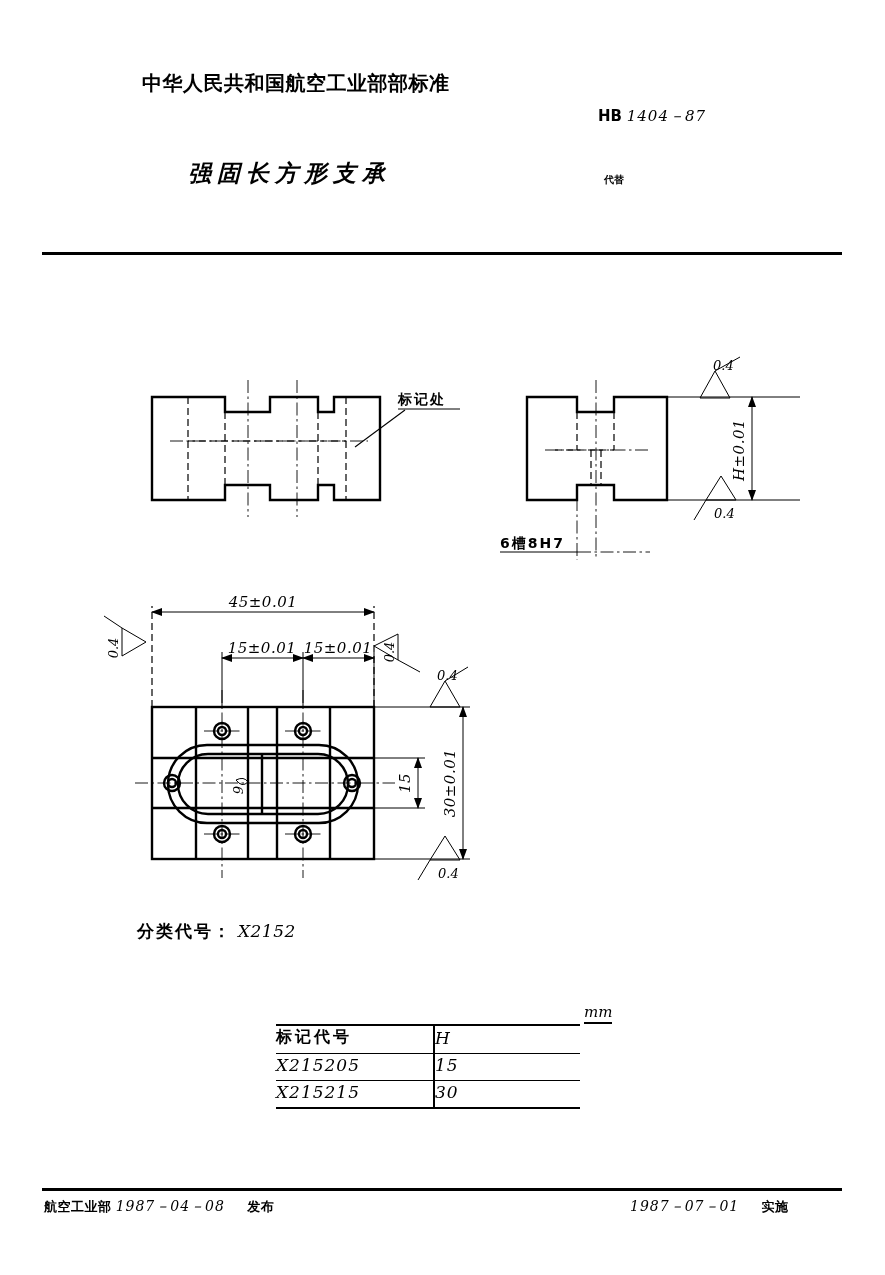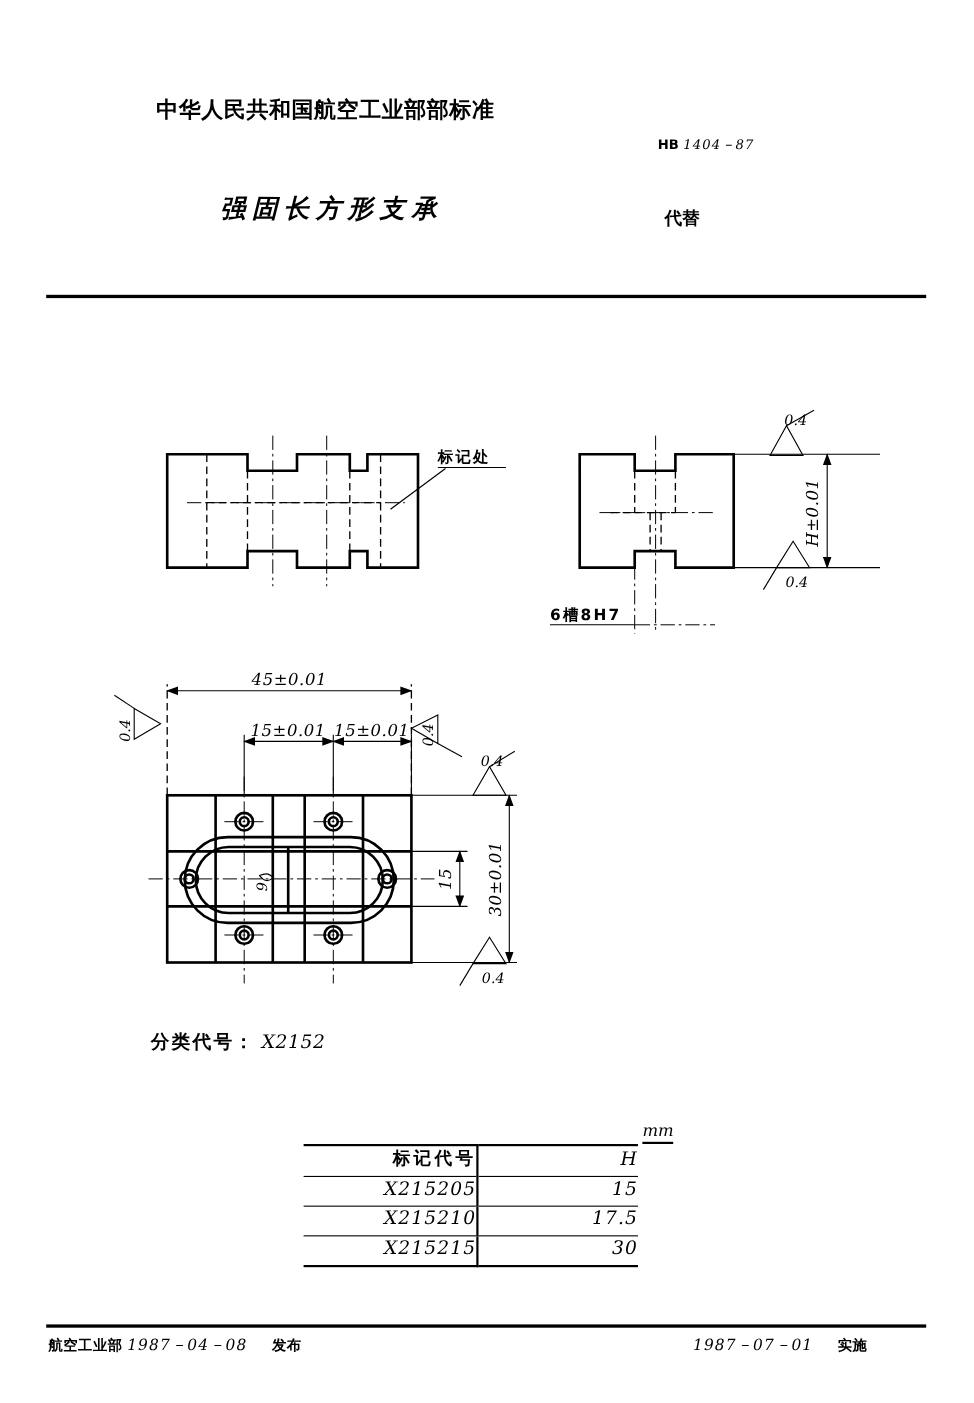--- a/index.html
+++ b/index.html
@@ -9,66 +9,65 @@
   }
   body {
     width: 885px; height: 1275px;
     position: relative;
     font-family: "DejaVu Sans", sans-serif;
     color: #000;
     overflow: hidden;
   }
   .page {
     position: absolute;
-    left: 0; top: 16px;
+    left: 0; top: 0;
     width: 885px; height: 934px;
   }
 
   
   .hdr-org {
     position: absolute;
     left: 142px; top: 70px;
     font-family: "DejaVu Sans", sans-serif;
     font-weight: bold;
     font-size: 20px;
     letter-spacing: 0.5px;
     white-space: nowrap;
   }
   .hdr-stdnum {
     position: absolute;
     left: 598px; top: 107px;
-    font-size: 12px;
+    font-size: 15px;
     white-space: nowrap;
   }
   .hdr-stdnum .bold {
     font-weight: bold;
     font-family: "DejaVu Sans", sans-serif;
   }
   .hdr-stdnum .ital {
     font-family: "DejaVu Serif", serif;
     font-style: italic;
     letter-spacing: 1px;
   }
   .hdr-title {
     position: absolute;
     left: 188px; top: 158px;
     font-family: "DejaVu Serif", serif;
     font-size: 23px;
     font-style: italic;
     font-weight: bold;
     letter-spacing: 6px;
     white-space: nowrap;
-    margin-left: 12px;
   }
   .hdr-replaces {
     position: absolute;
     left: 604px; top: 173px;
     font-family: Liberation Mono, monospace;
     font-weight: bold;
-    font-size: 16px;
+    font-size: 10px;
     white-space: nowrap;
   }
   .rule-top {
     position: absolute;
     left: 42px; top: 252px;
     width: 800px; height: 0;
     border-top: 3px solid #000;
   }
 
   
@@ -117,21 +116,21 @@
     width: 304px;
     border-collapse: collapse;
     font-family: "DejaVu Serif", serif;
     font-style: italic;
     font-size: 17px;
   }
   table.spec-table th,
   table.spec-table td {
     border-top: 1.5px solid #000;
     border-bottom: 1.5px solid #000;
-    text-align: right;
+    text-align: left;
     padding: 1px 0 5px 0;
     font-weight: normal;
     font-style: italic;
     letter-spacing: 1px;
   }
   table.spec-table th:first-child,
   table.spec-table td:first-child {
     border-right: 2px solid #000;
     width: 158px;
   }
@@ -383,24 +382,20 @@
         <th class="cn-head">标记代号</th>
         <th>H</th>
       </tr>
     </thead>
     <tbody>
       <tr>
         <td>X215205</td>
         <td>15</td>
       </tr>
       <tr>
-        <td>X215210</td>
-        <td>17.5</td>
-      </tr>
-      <tr>
         <td>X215215</td>
         <td>30</td>
       </tr>
     </tbody>
   </table>
 
   <div class="rule-bot"></div>
 
   <div class="ftr ftr-left">
     <span class="cn">航空工业部</span>

